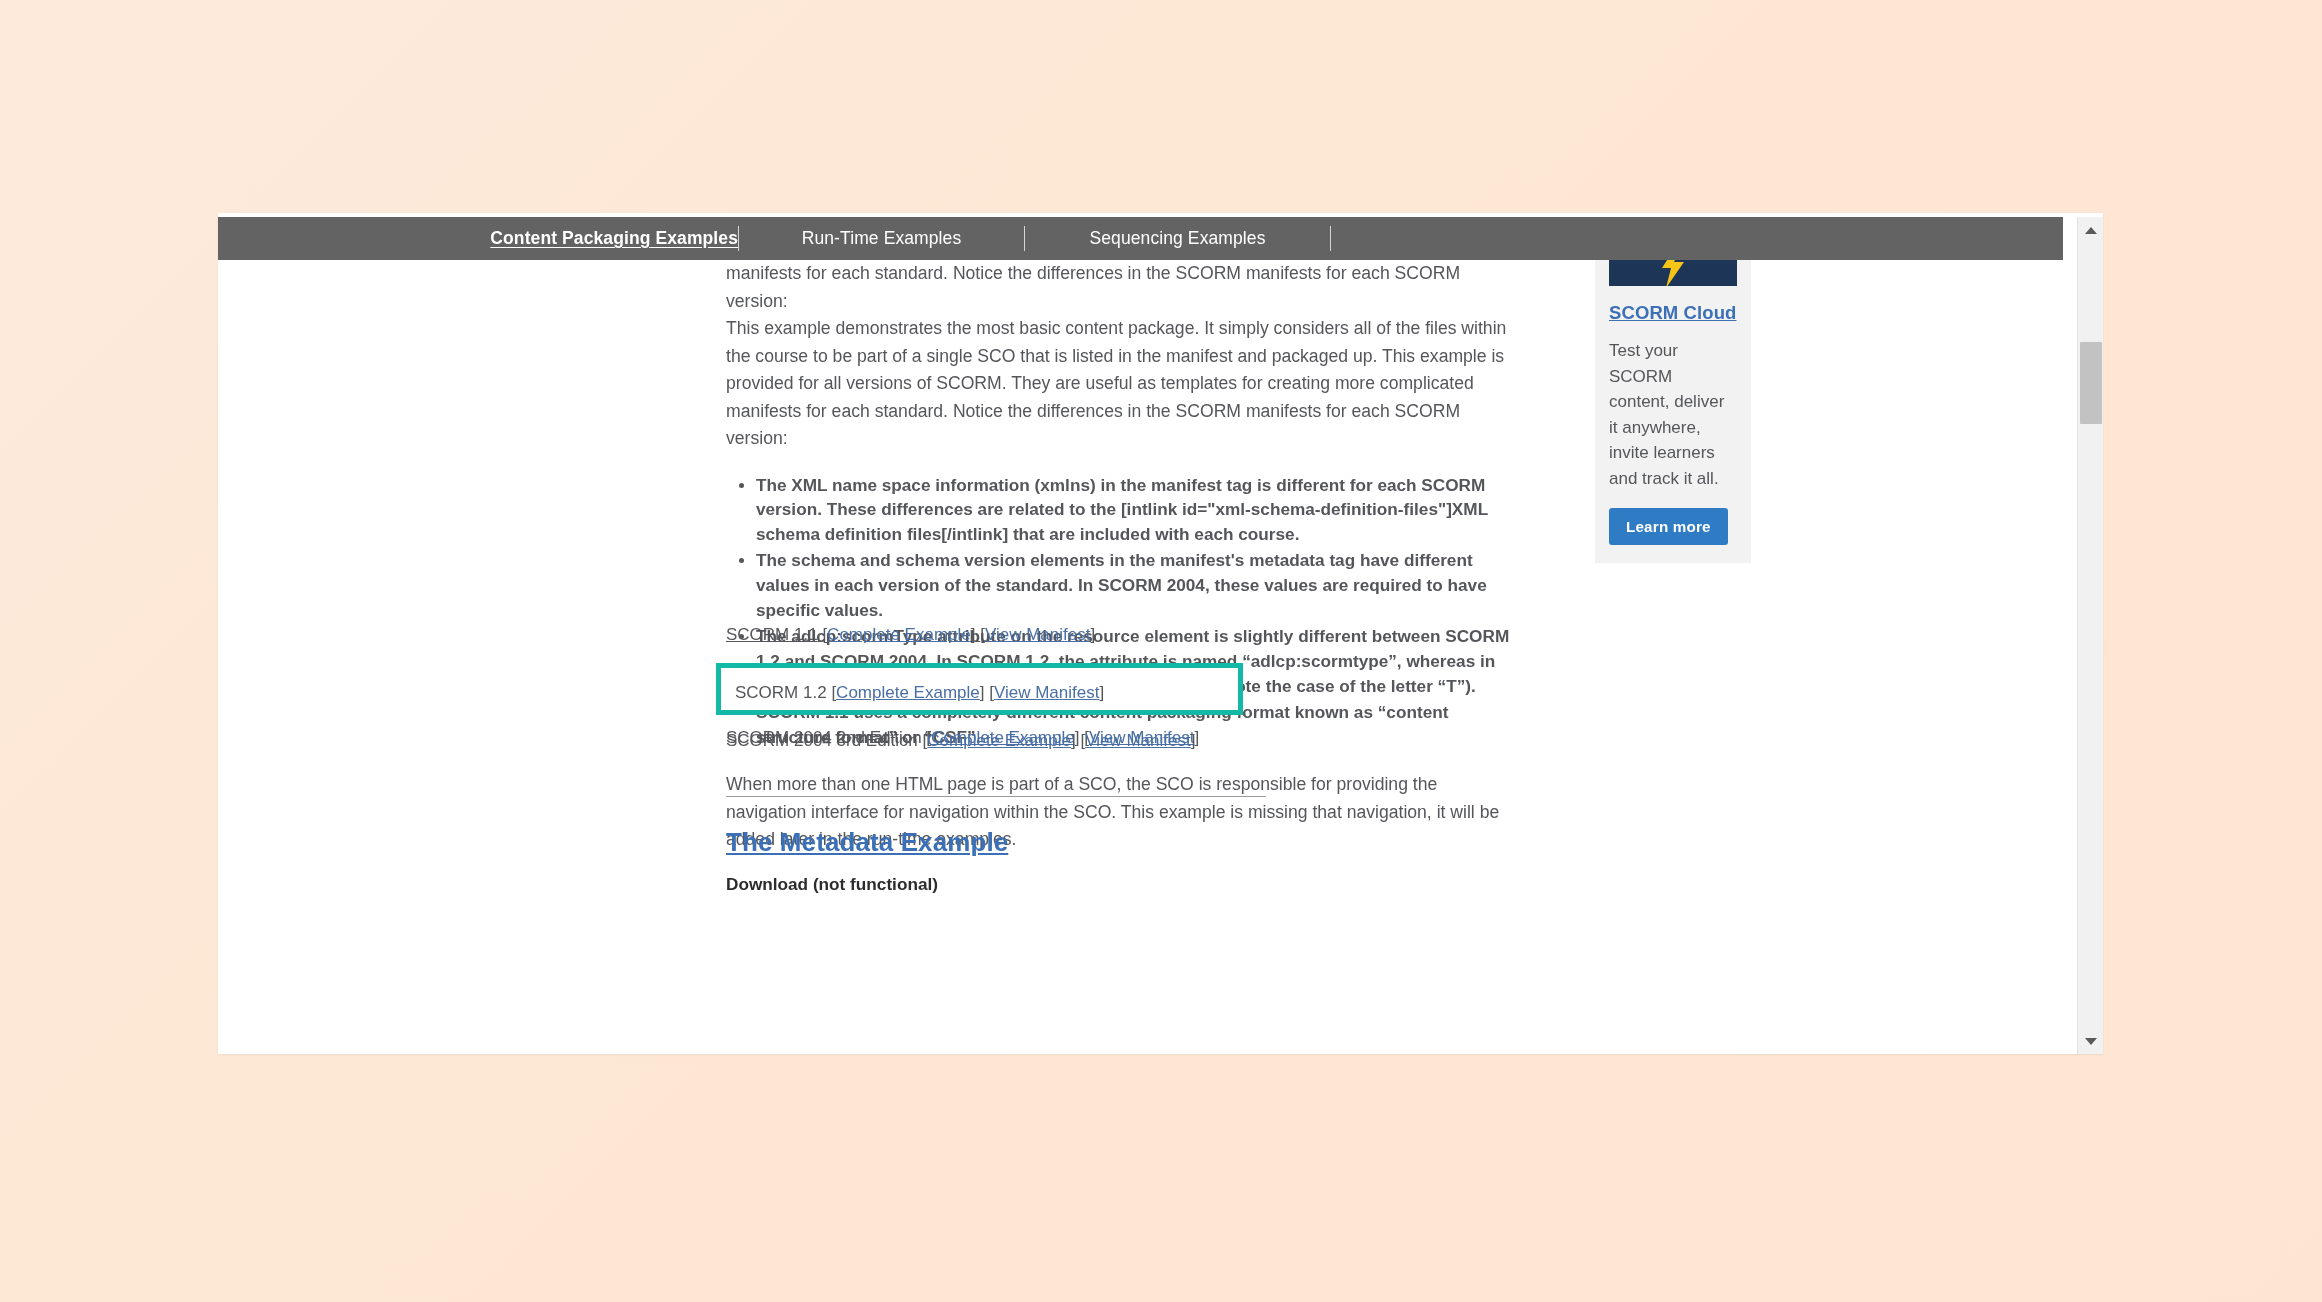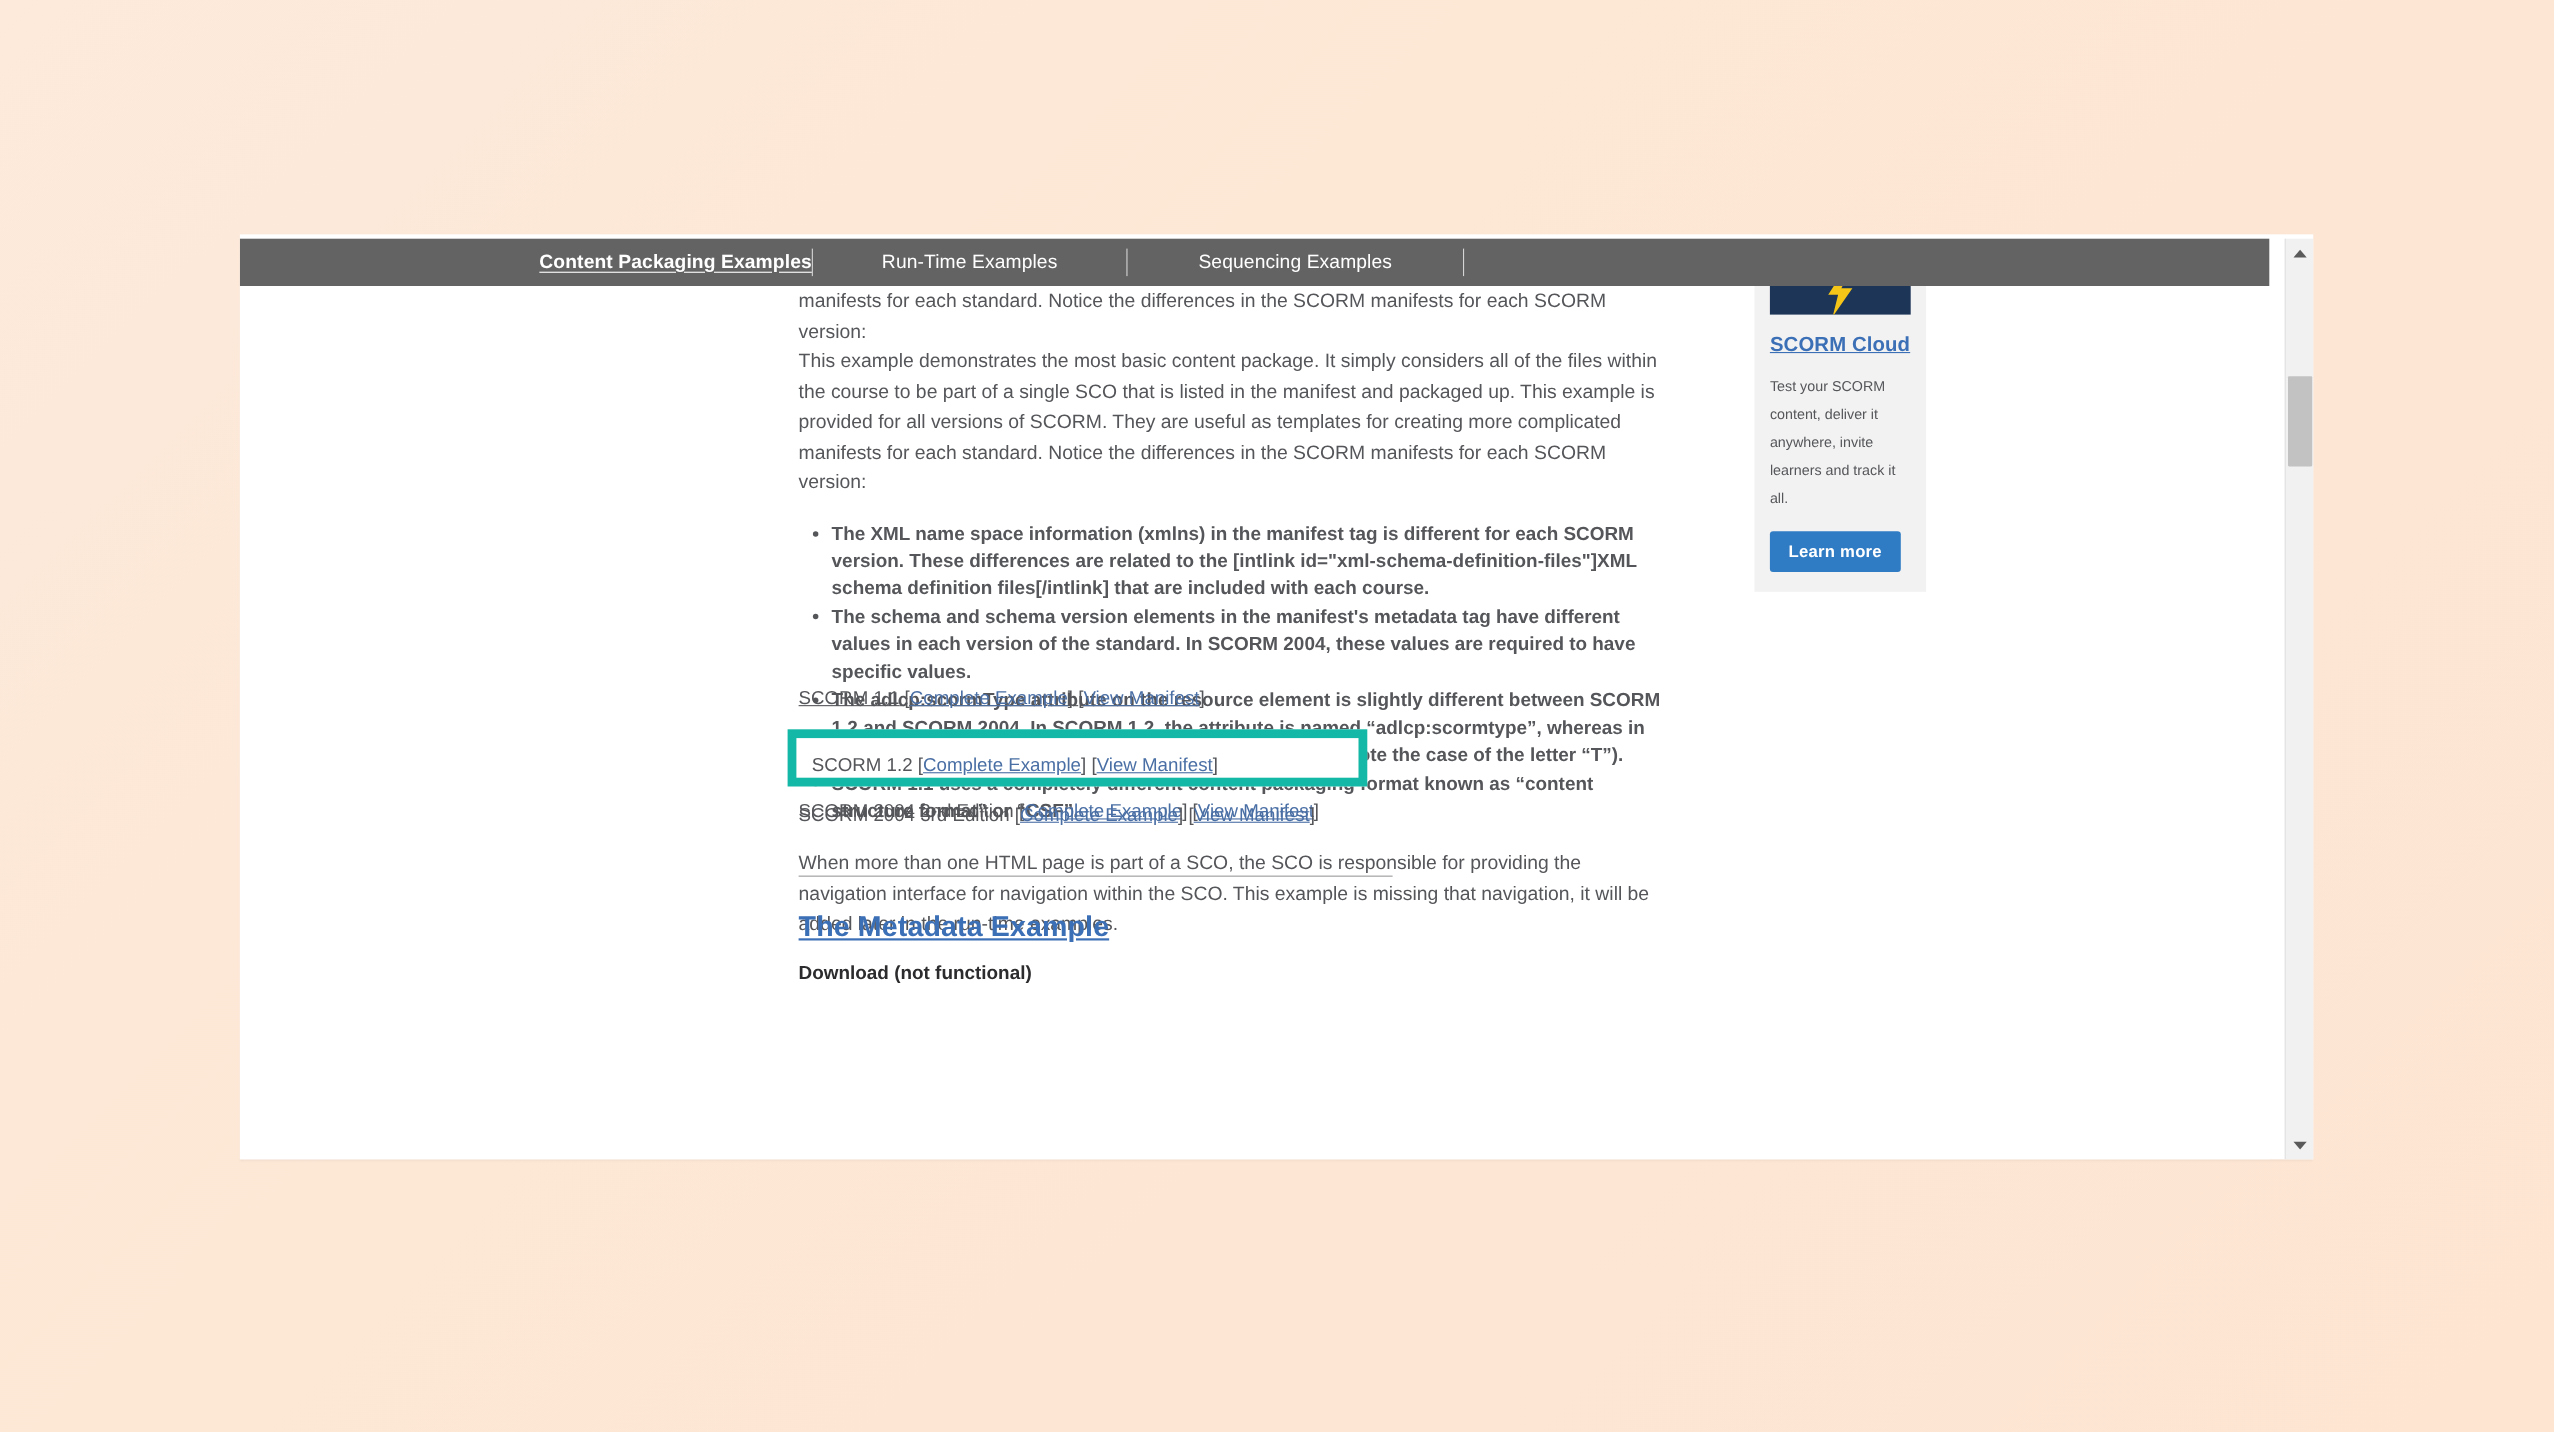--- a/index.html
+++ b/index.html
@@ -135,21 +135,21 @@
     text-decoration: underline;
   }
 
   
   .highlight-box {
     position: absolute;
     left: -10px;
     top: 403px;
     width: 527px;
     height: 52px;
-    border: 8px solid #14b8a6;
+    border: 5px solid #14b8a6;
     background: #ffffff;
   }
   .hl-inner {
     position: absolute;
     left: 14px;
     top: 12px;
     font-size: 17px;
     line-height: 26px;
     color: #55565a;
     white-space: nowrap;
@@ -212,21 +212,21 @@
     margin: 16px 14px 0 14px;
     font-size: 18.5px;
     font-weight: bold;
     color: #3b6fb6;
     text-decoration: underline;
     display: inline-block;
     letter-spacing: 0.1px;
   }
   .promo-text {
     margin: 14px 14px 0 14px;
-    font-size: 13px;
+    font-size: 17px;
     line-height: 25.5px;
     color: #55565a;
   }
   .promo-btn {
     display: inline-block;
     margin: 17px 0 0 14px;
     padding: 10px 17px;
     background: #2f7cc4;
     color: #ffffff;
     font-size: 15.2px;

